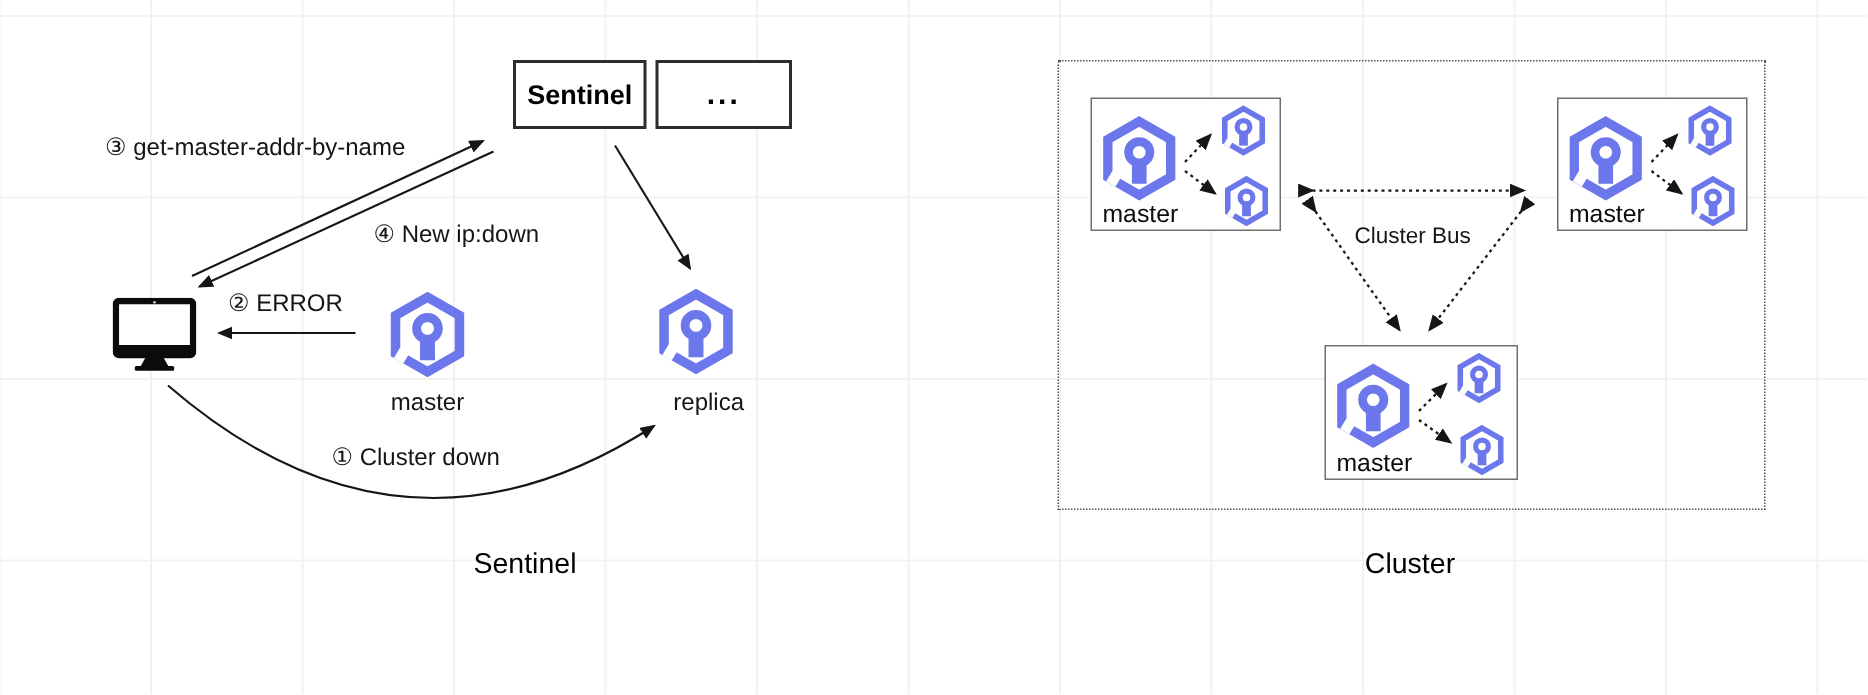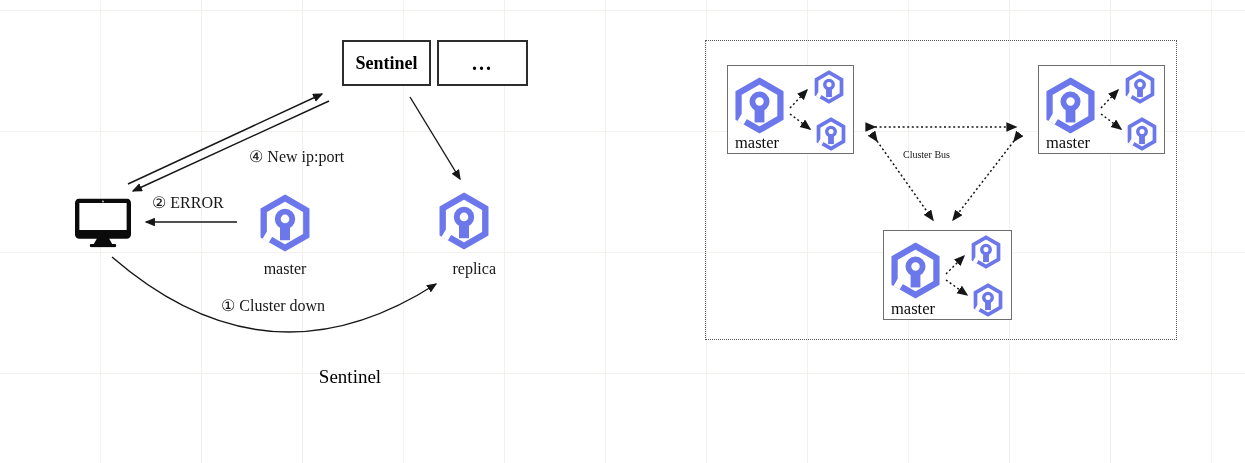--- a/index.html
+++ b/index.html
@@ -3,21 +3,21 @@
 <meta charset="utf-8">
 <style>
   html,body{margin:0;padding:0;background:#fff;}
   .canvas{
     position:relative;width:1245px;height:463px;overflow:hidden;background:#fff;
     background-image:
       linear-gradient(to right, #f3f1ee 1px, transparent 1px),
       linear-gradient(to bottom, #f4f2ef 1px, transparent 1px);
     background-size:101px 121px;
     background-position:-1px 10px;
-    font-family:Liberation Serif, serif;
+    font-family:Liberation Sans, sans-serif;
     color:#161616;
   }
   .lbl{position:absolute;font-size:16px;line-height:1.2;color:#161616;white-space:nowrap;}
   .cap{position:absolute;font-size:19px;color:#000;text-align:center;width:150px;}
   .namebox{
     position:absolute;left:0;top:0;display:flex;align-items:center;justify-content:center;
     background:#fff;border:2px solid #2d2d2d;font-weight:bold;font-size:18px;color:#000;
   }
   .node-box{position:absolute;width:125px;height:87px;border:1px solid #6e6e6e;background:#fff;}
   .node-label{position:absolute;left:7px;bottom:0;font-size:16.5px;color:#0c0c0c;}
@@ -72,21 +72,22 @@
 
     <line class="solid" x1="237" y1="222" x2="146" y2="222" marker-end="url(#ah)"></line>
 
     <path class="solid" d="M112 257 Q268 392 436 284" marker-end="url(#ah)"></path>
 
     <line class="dotted" x1="875" y1="127" x2="1016" y2="127" marker-start="url(#ah)" marker-end="url(#ah)"></line>
     <line class="dotted" x1="877" y1="141" x2="933" y2="220" marker-start="url(#ah)" marker-end="url(#ah)"></line>
     <line class="dotted" x1="1014" y1="141" x2="953" y2="220" marker-start="url(#ah)" marker-end="url(#ah)"></line>
   </svg>
 
-  <div class="lbl" style="left:249px;top:147px;">④ New ip:port</div>
+  <div class="lbl" style="left:70px;top:89px;">③ get-master-addr-by-name</div>
+  <div class="lbl" style="left:249px;top:147px;">④ New ip:down</div>
   <div class="lbl" style="left:152px;top:193px;">② ERROR</div>
   <div class="lbl" style="left:221px;top:296px;">① Cluster down</div>
 
   <svg class="icon-svg mono" style="left:75px;top:198px;" width="56" height="50" viewBox="0 0 64 56">
       <use href="#monitor-sym"></use>
     </svg>
 
   <svg class="icon-svg redis" style="left:255px;top:194px;" width="60" height="58" viewBox="0 0 64 64">
       <use href="#redis-sym"></use>
     </svg>
@@ -94,21 +95,21 @@
 
   <svg class="icon-svg redis" style="left:435px;top:192px;" width="58" height="58" viewBox="0 0 64 64">
       <use href="#redis-sym"></use>
     </svg>
   <div class="lbl" style="left:432px;top:259px;width:64px;text-align:right;">replica</div>
 
   <div class="cap" style="left:275px;top:366px;">Sentinel</div>
 
   <div class="outer-dotted"></div>
 
-  <div class="lbl" style="left:903px;top:149px;font-size:10px;">Cluster Bus</div>
+  <div class="lbl" style="left:903px;top:149px;font-size:15px;">Cluster Bus</div>
 
   <div class="node-box" style="left:727px;top:65px;">
     <svg class="icon-svg redis" style="left:3px;top:11px;" width="57" height="57" viewBox="0 0 64 64">
         <use href="#redis-sym"></use>
       </svg>
     <svg class="icon-svg redis" style="left:84px;top:4px;" width="34" height="34" viewBox="0 0 64 64">
         <use href="#redis-sym"></use>
       </svg>
     <svg class="icon-svg redis" style="left:86px;top:51px;" width="34" height="34" viewBox="0 0 64 64">
         <use href="#redis-sym"></use>
@@ -147,14 +148,15 @@
     <svg class="icon-svg redis" style="left:87px;top:52px;" width="34" height="34" viewBox="0 0 64 64">
         <use href="#redis-sym"></use>
       </svg>
     <svg class="overlay" width="127" height="88">
       <line class="dotted" x1="62" y1="43" x2="80" y2="25" marker-end="url(#ah)"></line>
       <line class="dotted" x1="62" y1="49" x2="83" y2="64" marker-end="url(#ah)"></line>
     </svg>
     <div class="node-label">master</div>
   </div>
 
+  <div class="cap" style="left:865px;top:366px;">Cluster</div>
 
 </div>
 
 </body></html>

